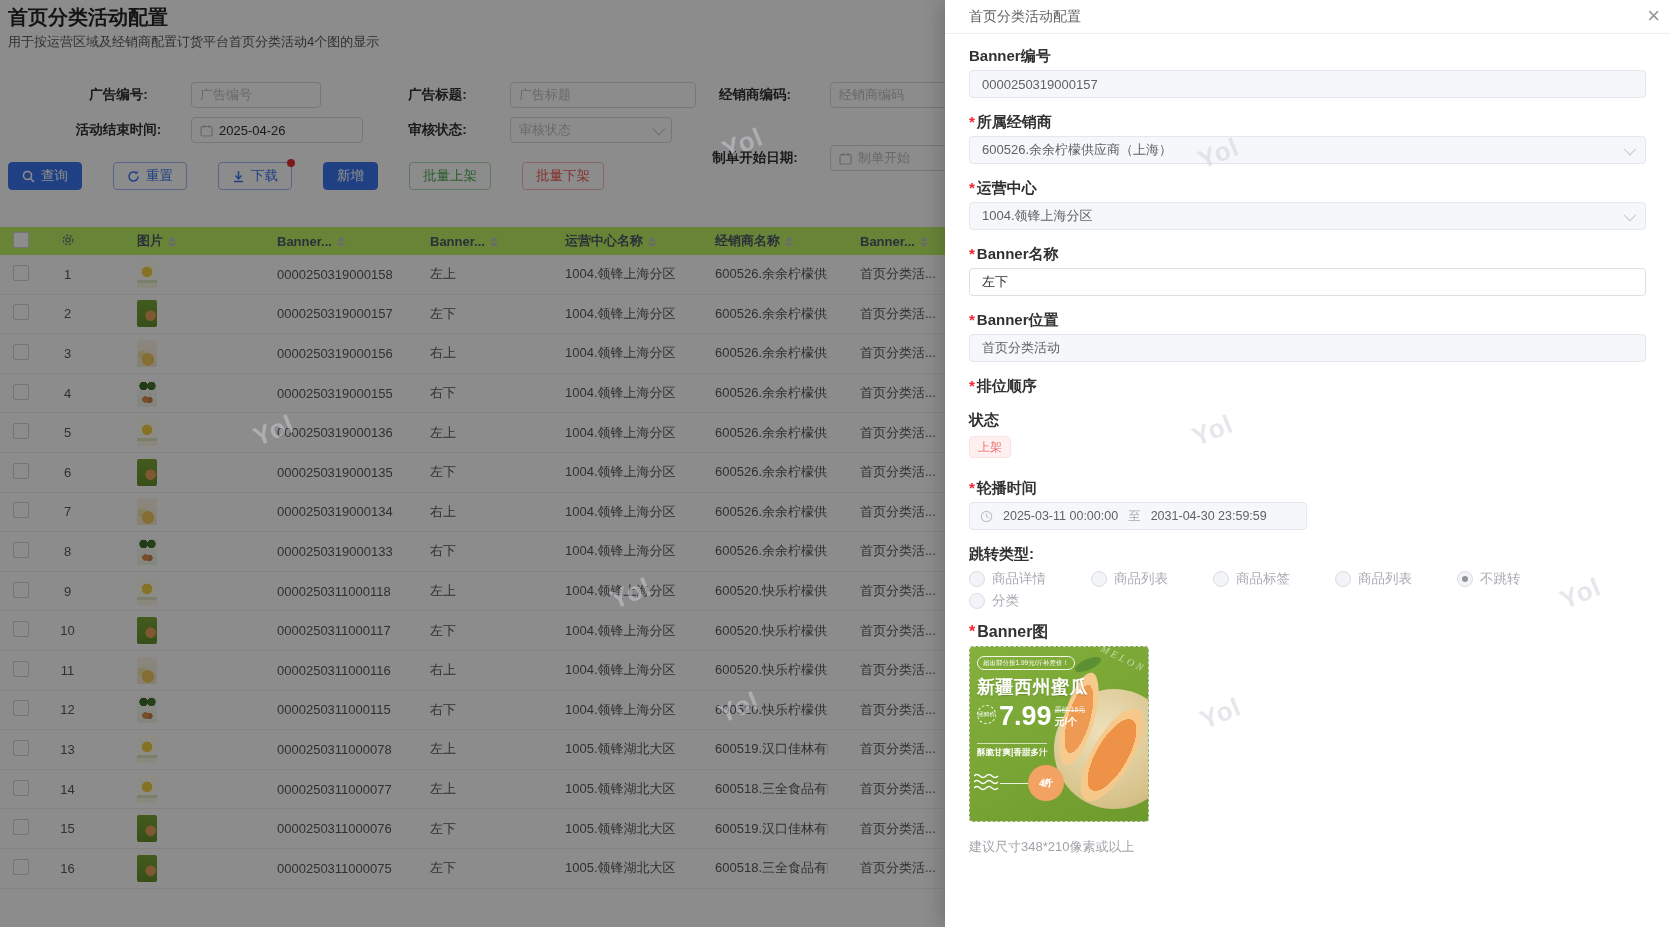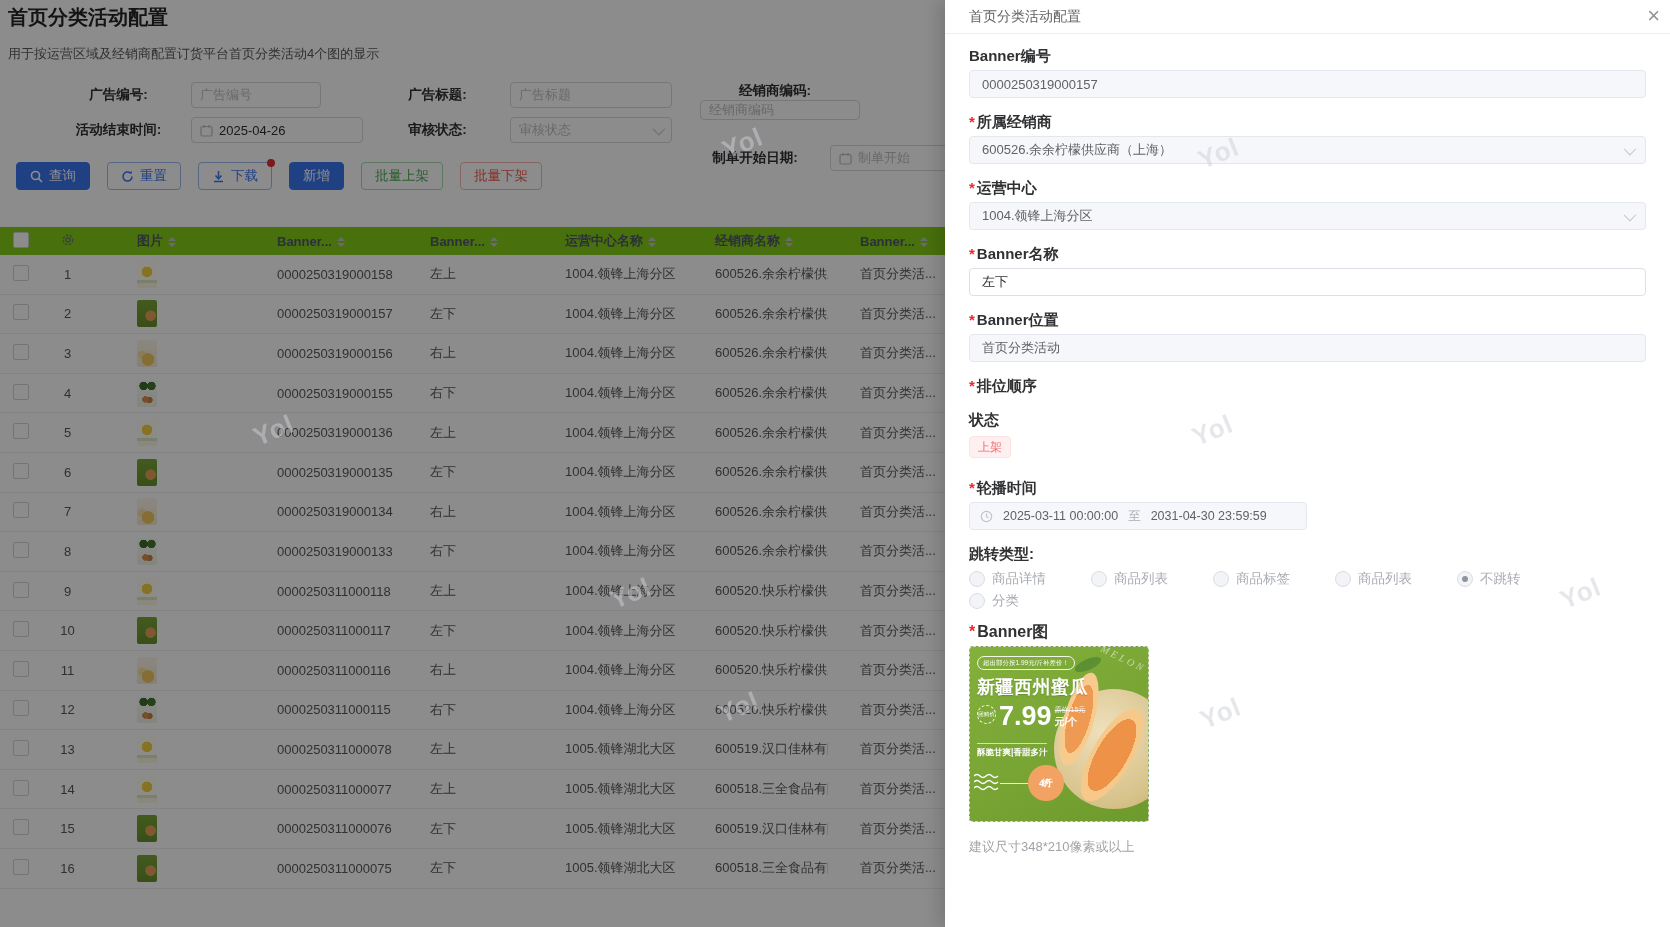--- a/index.html
+++ b/index.html
@@ -2,49 +2,49 @@
 <html><head>
 <meta charset="utf-8">
 <style>
   html,body{margin:0;padding:0;width:1670px;height:927px;overflow:hidden;
     font-family:"Liberation Sans","DejaVu Sans",sans-serif;background:#fff;}
   .page{position:absolute;inset:0;background:#fff;z-index:1;}
 
   
   .page-head{position:absolute;top:5px;left:8px;}
   .page-title{font-size:20px;font-weight:bold;color:#262626;line-height:24px;}
-  .page-sub{font-size:13px;color:#595959;margin-top:16px;}
+  .page-sub{font-size:13px;color:#595959;margin-top:4px;}
 
   
   .ffield{position:absolute;display:flex;align-items:center;height:26px;}
   .flabel{font-size:13.5px;font-weight:bold;color:#303133;text-align:center;flex:0 0 auto;}
   .fctl{margin-left:10px;height:26px;border:1px solid #d9d9d9;border-radius:4px;background:#fff;
     display:flex;align-items:center;padding:0 8px;font-size:13px;color:#303133;box-sizing:border-box;position:relative;}
   .fctl .ph{color:#bfbfbf;}
   .fctl .chev{position:absolute;right:9px;}
   .icn{display:inline-flex;align-items:center;justify-content:center;margin-right:6px;flex:0 0 auto;}
   .chev{width:8px;height:8px;border-right:1.4px solid #c0c4cc;border-bottom:1.4px solid #c0c4cc;
     transform:rotate(45deg) translateY(-2px);display:inline-block;}
 
   
-  .toolbar{position:absolute;top:162px;left:16px;display:flex;gap:17px;justify-content:space-between;}
+  .toolbar{position:absolute;top:162px;left:8px;display:flex;gap:31px;justify-content:space-between;}
   .btn{height:28px;border-radius:4px;font-size:13.5px;display:flex;align-items:center;justify-content:center;
     padding:0 13px;box-sizing:border-box;border:1px solid transparent;position:relative;cursor:pointer;white-space:nowrap;}
   .btn-primary{background:#3b76f0;color:#fff;border-color:#3b76f0;}
   .btn-blue-o{background:#fff;color:#3b76f0;border-color:#9dbcf5;}
   .btn-green-o{background:#fff;color:#4fae54;border-color:#a8dcad;}
   .btn-red-o{background:#fff;color:#f15b50;border-color:#f8b9b4;}
   .btn .bicon{margin-right:6px;display:inline-flex;}
   .red-dot{position:absolute;top:-4px;right:-4px;width:8px;height:8px;border-radius:50%;background:#e03131;}
 
   
   .tablewrap{position:absolute;top:227px;left:0;width:945px;overflow:hidden;}
   table{border-collapse:collapse;table-layout:fixed;width:945px;}
   th,td{padding:0;font-weight:normal;text-align:left;overflow:hidden;white-space:nowrap;}
-  thead th{background:#84cc16;height:28px;font-size:13px;color:#4e5969;font-weight:bold;}
+  thead th{background:#bef264;height:28px;font-size:13px;color:#4e5969;font-weight:bold;}
   tbody td{height:38.6px;border-bottom:1px solid #efefef;font-size:13px;color:#595959;}
   .cb{width:14px;height:14px;border:1px solid #cfd3d9;border-radius:2px;background:#fff;display:inline-block;}
   .cell-pad{padding-left:32px;}
   .pic-pad{padding-left:42px;}
   .chk-pad{padding-left:13px;}
   .cen{text-align:center;}
   .sort{display:inline-flex;flex-direction:column;margin-left:5px;vertical-align:middle;gap:2px;}
   .sort i{width:0;height:0;border-left:4px solid transparent;border-right:4px solid transparent;display:block;}
   .sort .up{border-bottom:4px solid #c0c4cc;}
   .sort .dn{border-top:4px solid #c0c4cc;}
@@ -144,25 +144,25 @@
   </div>
 
   <div class="ffield" style="top:82px;left:56px;">
     <div class="flabel" style="width:125px;">广告编号:</div>
     <div class="fctl" style="width:130px;">
       <span class="ph">广告编号</span>
     </div>
   </div>
   <div class="ffield" style="top:82px;left:375px;">
     <div class="flabel" style="width:125px;">广告标题:</div>
-    <div class="fctl" style="width:162px;">
+    <div class="fctl" style="width:186px;">
       <span class="ph">广告标题</span>
     </div>
   </div>
-  <div class="ffield" style="top:82px;left:690px;flex-direction:column;">
+  <div class="ffield" style="top:82px;left:690px;">
     <div class="flabel" style="width:130px;">经销商编码:</div>
     <div class="fctl" style="width:160px;">
       <span class="ph">经销商编码</span>
     </div>
   </div>
 
   <div class="ffield" style="top:117px;left:56px;">
     <div class="flabel" style="width:125px;">活动结束时间:</div>
     <div class="fctl" style="width:172px;">
       <span class="icn">

